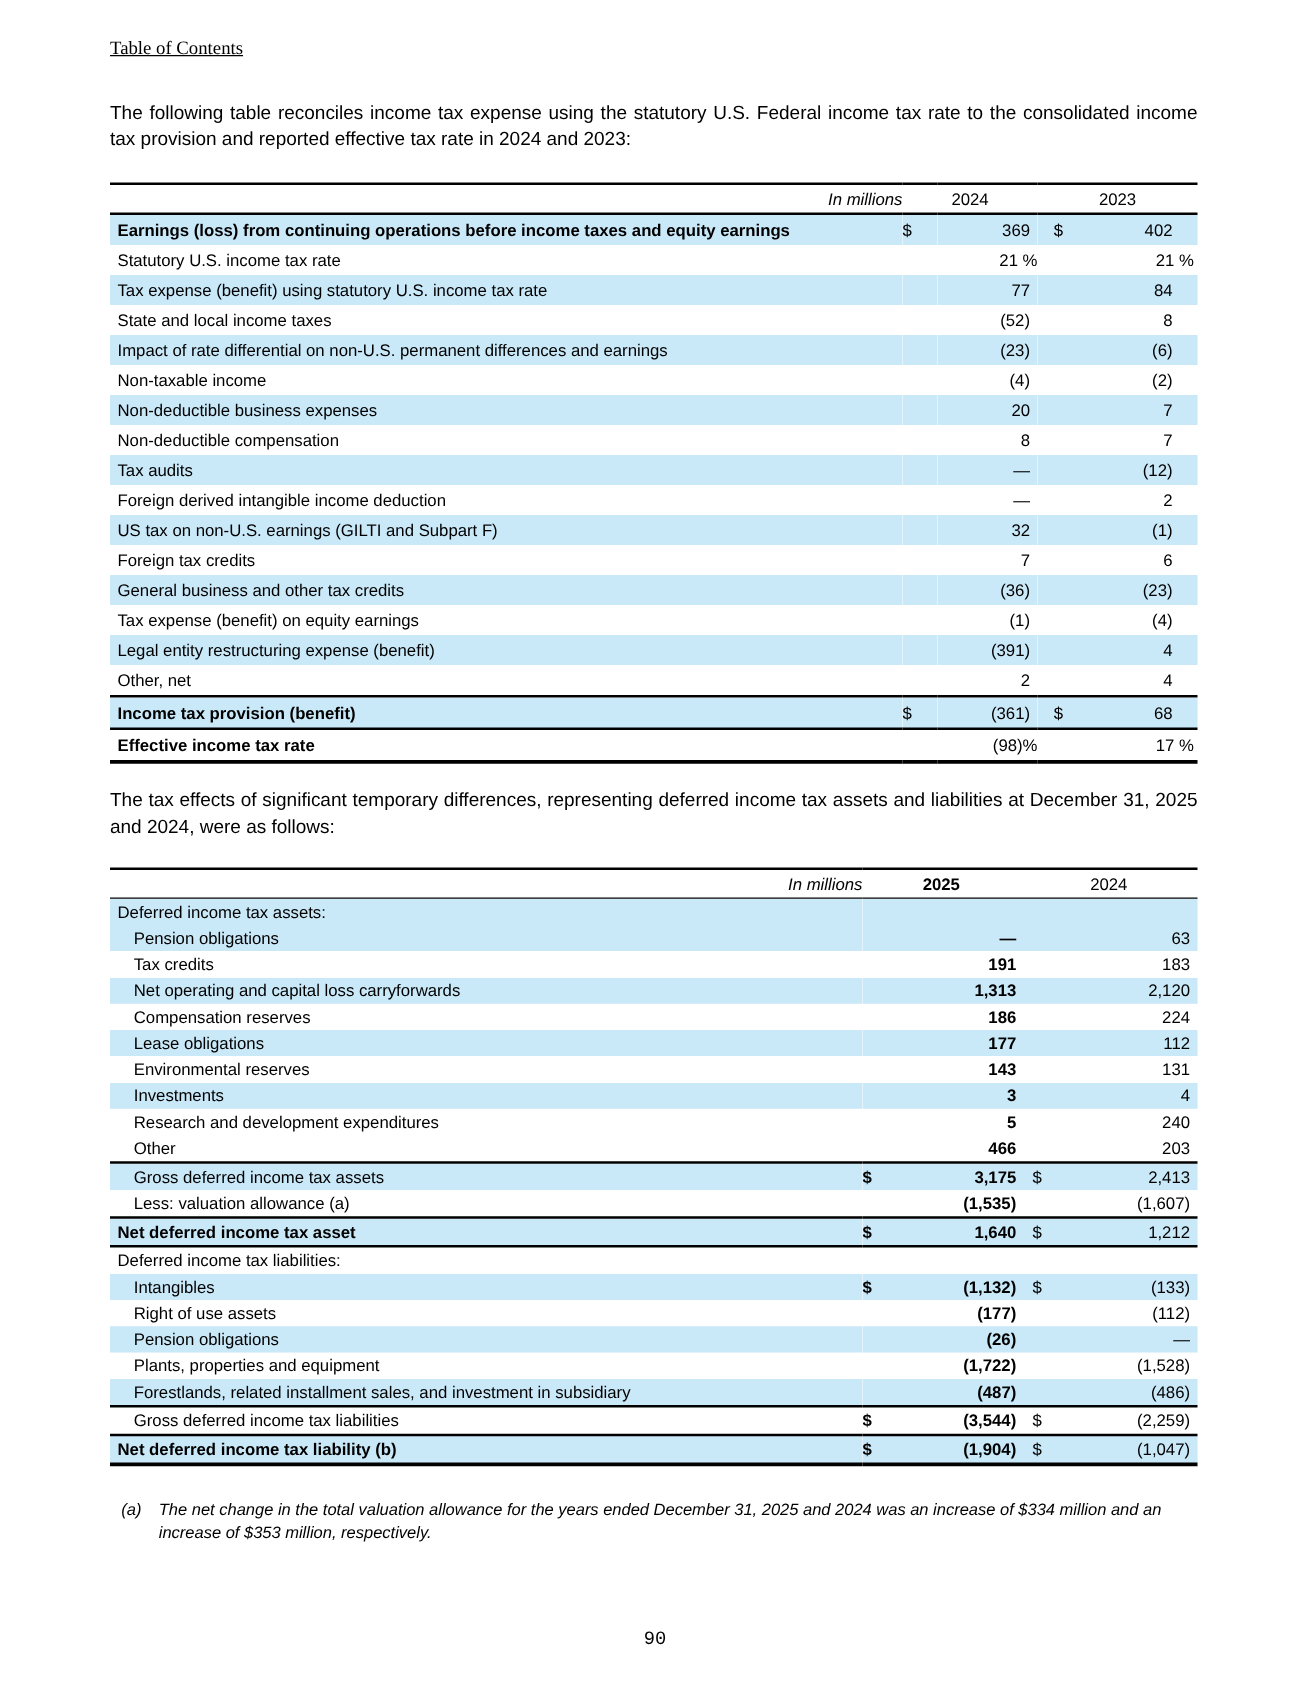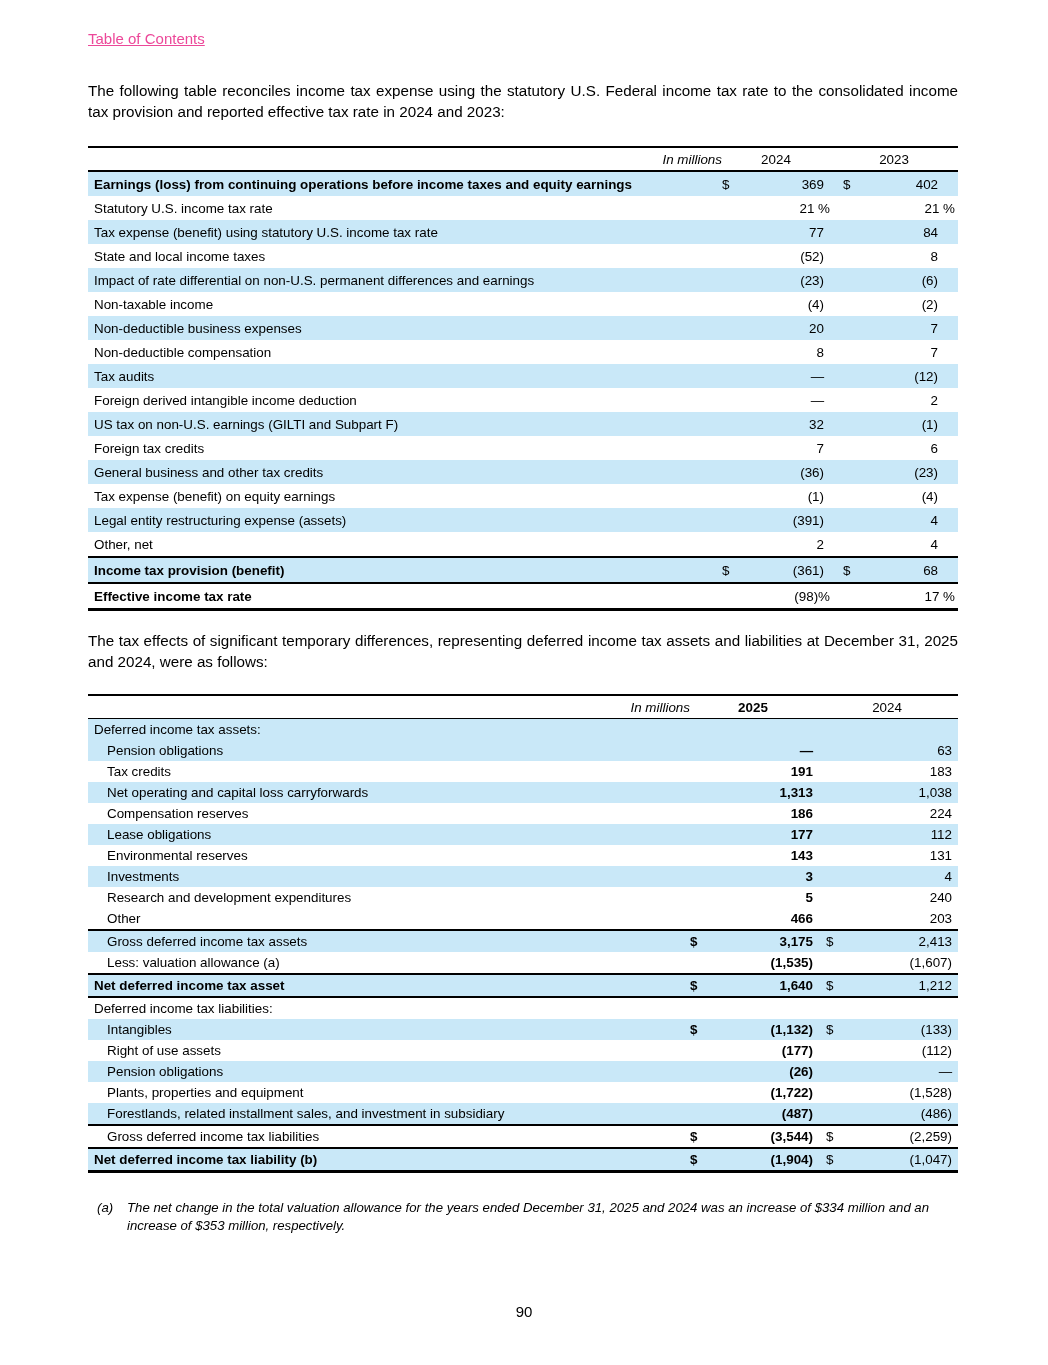--- a/index.html
+++ b/index.html
@@ -1,18 +1,18 @@
 <!DOCTYPE html>
 <html><head>
 <meta charset="utf-8">
 <style>
   html,body { margin:0; padding:0; background:#fff; }
   body { width:1048px; height:1365px; font-family:"Liberation Sans", sans-serif; color:#000; }
   .page { box-sizing:border-box; width:1048px; height:1365px; padding:30px 90px 0 88px; position:relative; }
-  .toc-link { font-family:Liberation Sans, sans-serif; font-size:15px; color:#ec4899; text-decoration:underline; display:inline-block; }
+  .toc-link { font-family:Liberation Serif, serif; font-size:15px; color:#000000; text-decoration:underline; display:inline-block; }
   .para { text-align:justify; font-size:15.2px; line-height:20.5px; margin:33px 0 0 0; }
   .para2 { margin-top:20px; }
 
   table.fin { border-collapse:collapse; width:870px; table-layout:fixed; font-size:13.4px; border-top:2px solid #000; }
   .t1 { margin-top:24px; }
   .t2 { margin-top:22px; }
   th, td { vertical-align:middle; padding:0; font-weight:normal; overflow:hidden; white-space:nowrap; }
   .t1 thead tr { border-bottom:2px solid #000; }
   .t2 thead tr { border-bottom:1px solid #000; }
   .t1 thead th { height:22px; }
@@ -37,21 +37,21 @@
   tr.hl td { background:#c9e8f8; }
   tr.bl td.label { font-weight:bold; }
   .t2 td.d1, .t2 td.v1 { font-weight:bold; }
   tr.bt2 td { border-top:2px solid #000; }
   tr.bb2 td { border-bottom:2px solid #000; }
   tr.bb3 td { border-bottom:3px solid #000; }
 
   .footnote { display:flex; margin-top:26px; padding-left:9px; font-style:italic; font-size:13.2px; line-height:17.5px; }
   .fn-marker { width:30px; flex:none; }
   .fn-text { flex:1; }
-  .pagenum { position:absolute; left:0; right:0; top:1303px; text-align:center; font-family:Liberation Sans, sans-serif; font-size:15px; }
+  .pagenum { position:absolute; left:0; right:0; top:1303px; text-align:center; font-family:Liberation Mono, monospace; font-size:15px; }
 </style>
 </head>
 <body>
 
 <div class="page">
 
   <a href="#" class="toc-link">Table of Contents</a>
 
   <p class="para">The following table reconciles income tax expense using the statutory U.S. Federal income tax rate to the consolidated income tax provision and reported effective tax rate in 2024 and 2023:</p>
 
@@ -163,21 +163,21 @@
           <td class="v2">(23)</td>
         </tr>
         <tr>
           <td class="label">Tax expense (benefit) on equity earnings</td>
           <td class="d1"></td>
           <td class="v1">(1)</td>
           <td class="d2"></td>
           <td class="v2">(4)</td>
         </tr>
         <tr class="hl">
-          <td class="label">Legal entity restructuring expense (assets)</td>
+          <td class="label">Legal entity restructuring expense (benefit)</td>
           <td class="d1"></td>
           <td class="v1">(391)</td>
           <td class="d2"></td>
           <td class="v2">4</td>
         </tr>
         <tr>
           <td class="label">Other, net</td>
           <td class="d1"></td>
           <td class="v1">2</td>
           <td class="d2"></td>
@@ -237,21 +237,21 @@
           <td class="d1"></td>
           <td class="v1">191</td>
           <td class="d2"></td>
           <td class="v2">183</td>
         </tr>
         <tr class="hl ind">
           <td class="label">Net operating and capital loss carryforwards</td>
           <td class="d1"></td>
           <td class="v1">1,313</td>
           <td class="d2"></td>
-          <td class="v2">1,038</td>
+          <td class="v2">2,120</td>
         </tr>
         <tr class="ind">
           <td class="label">Compensation reserves</td>
           <td class="d1"></td>
           <td class="v1">186</td>
           <td class="d2"></td>
           <td class="v2">224</td>
         </tr>
         <tr class="hl ind">
           <td class="label">Lease obligations</td>

